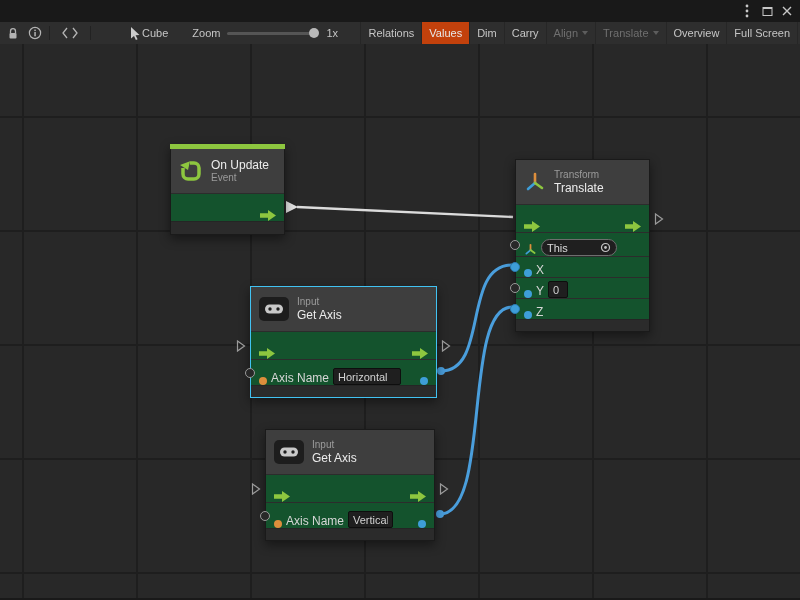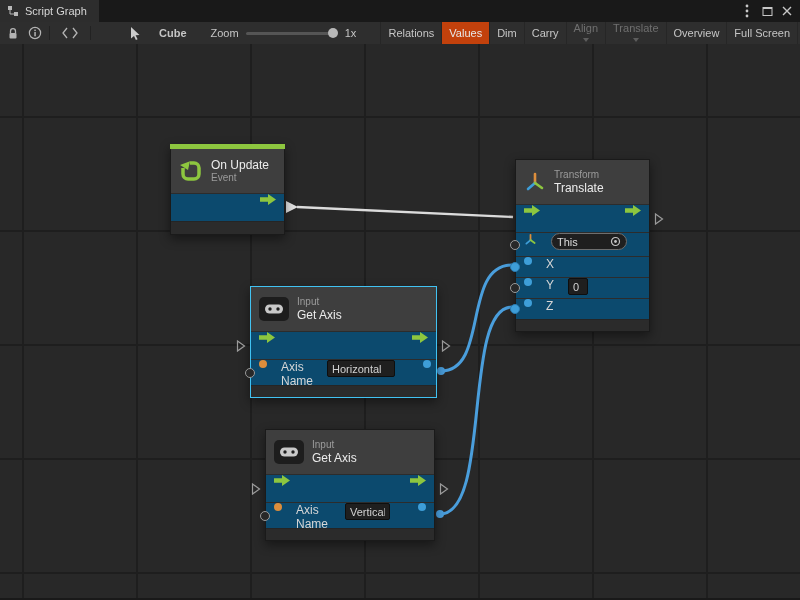--- a/index.html
+++ b/index.html
@@ -12,30 +12,30 @@
   .tab{display:flex;align-items:center;gap:6px;background:#2d2d2d;padding:0 12px 0 7px;
        font-size:11px;color:#d6d6d6;}
   .titlebar-right{margin-left:auto;display:flex;align-items:center;gap:2px;padding-right:4px;}
   .win-ic{width:18px;height:18px;display:flex;align-items:center;justify-content:center;}
 
   
   .toolbar{height:23px;background:#2e2e2e;border-bottom:1px solid #161616;display:flex;
        align-items:center;font-size:11px;color:#c6c6c6;padding:0 2px;}
   .tb-ic{width:22px;height:100%;display:flex;align-items:center;justify-content:center;}
   .tb-sep{width:1px;height:14px;background:#222;margin:0 3px;}
-  .tb-target{display:flex;align-items:center;gap:18px;padding:0 8px;font-weight:bold;}
+  .tb-target{display:flex;align-items:center;gap:1px;padding:0 8px;}
   .zoom-wrap{display:flex;align-items:center;gap:7px;margin-left:16px;}
   .zoom-track{position:relative;width:88px;height:3px;background:#555;border-radius:2px;}
   .zoom-handle{position:absolute;right:-4px;top:50%;transform:translateY(-50%);
        width:10px;height:10px;border-radius:50%;background:#b8b8b8;}
   .tb-right{margin-left:auto;display:flex;align-items:stretch;height:100%;}
   .tb-btn{display:flex;align-items:center;gap:4px;padding:0 7px;border-left:1px solid #262626;
        color:#c6c6c6;white-space:nowrap;cursor:default;}
   .tb-btn.active{background:#c2410c;color:#e8e8e8;}
-  .tb-btn.disabled{color:#6f6f6f;flex-direction:column;}
+  .tb-btn.disabled{color:#6f6f6f;}
   .caret{width:0;height:0;border-left:3px solid transparent;border-right:3px solid transparent;
        border-top:4px solid #8a8a8a;display:inline-block;}
   .tb-btn.disabled .caret{border-top-color:#5d5d5d;}
 
   
   .canvas{position:absolute;left:0;top:44px;width:800px;height:554px;background:#282828;
     background-image:
       linear-gradient(#1e1e1e 2px,transparent 2px),
       linear-gradient(90deg,#1e1e1e 2px,transparent 2px);
     background-size:114px 114px;
@@ -47,22 +47,22 @@
     box-shadow:0 4px 10px rgba(0,0,0,.45);font-size:12px;color:#dcdcdc;}
   .node.selected{border-color:#41c2f2;}
   .accent{height:5px;background:#8dc63f;margin:-1px -1px 0;}
   .node-header{display:flex;align-items:center;gap:8px;padding:0 8px;background:#3e3e3e;}
   .h44{height:44px;} .h48{height:44px;}
   .titles{display:flex;flex-direction:column;justify-content:center;}
   .hcat{font-size:10px;color:#9b9b9b;line-height:12px;}
   .htitle{font-size:12px;color:#ececec;line-height:14px;}
   .icon-chip{width:30px;height:24px;background:#1d1d1d;border-radius:5px;
       display:flex;align-items:center;justify-content:center;flex:none;}
-  .row{position:relative;display:flex;align-items:flex-start;gap:14px;padding:0 8px;
-      background:#0c4a6e;border-top:1px solid #2c2c2c;}
+  .row{position:relative;display:flex;align-items:flex-end;gap:4px;padding:0 8px;
+      background:#14532d;border-top:1px solid #2c2c2c;}
   .node-footer{background:#2b2b2b;border-top:1px solid #252525;}
   .spacer{flex:1;}
   .arrow{display:flex;flex:none;}
   .dot{width:8px;height:8px;border-radius:50%;flex:none;}
   .dot.blue{background:#3e9ed8;}
   .dot.orange{background:#dd8e3c;}
   .eport{position:absolute;left:-6px;top:50%;transform:translateY(-50%);width:10px;height:10px;
       border-radius:50%;background:#282828;border:1px solid #9a9a9a;z-index:3;}
   .eport.connected{background:#3e9ed8;border-color:#2a7cb2;}
   .tri{position:absolute;top:50%;transform:translateY(-50%);display:flex;z-index:3;}
@@ -73,30 +73,20 @@
   .chip{display:flex;align-items:center;justify-content:space-between;width:76px;height:17px;
       background:#1f1f1f;border:1px solid #6e6e6e;border-radius:9px;padding:0 5px;
       font-size:11px;color:#dcdcdc;}
 </style>
 </head>
 <body>
 
 <div class="window">
 
   <div class="titlebar">
-    <div class="tab">
-      <span style="display:flex">
-        <svg width="12" height="12" viewBox="0 0 12 12">
-            <rect x="1" y="1" width="4" height="4" fill="#b8b8b8"></rect>
-            <rect x="7" y="7" width="4" height="4" fill="#b8b8b8"></rect>
-            <path d="M3 5 V9 H7" stroke="#b8b8b8" fill="none"></path>
-          </svg>
-      </span>
-      <span>Script Graph</span>
-    </div>
     <div class="titlebar-right">
       <span class="win-ic">
         <svg width="4" height="14" viewBox="0 0 4 14">
             <circle cx="2" cy="2" r="1.4" fill="#c8c8c8"></circle>
             <circle cx="2" cy="7" r="1.4" fill="#c8c8c8"></circle>
             <circle cx="2" cy="12" r="1.4" fill="#c8c8c8"></circle>
           </svg>
       </span>
       <span class="win-ic">
         <svg width="11" height="11" viewBox="0 0 11 11">

